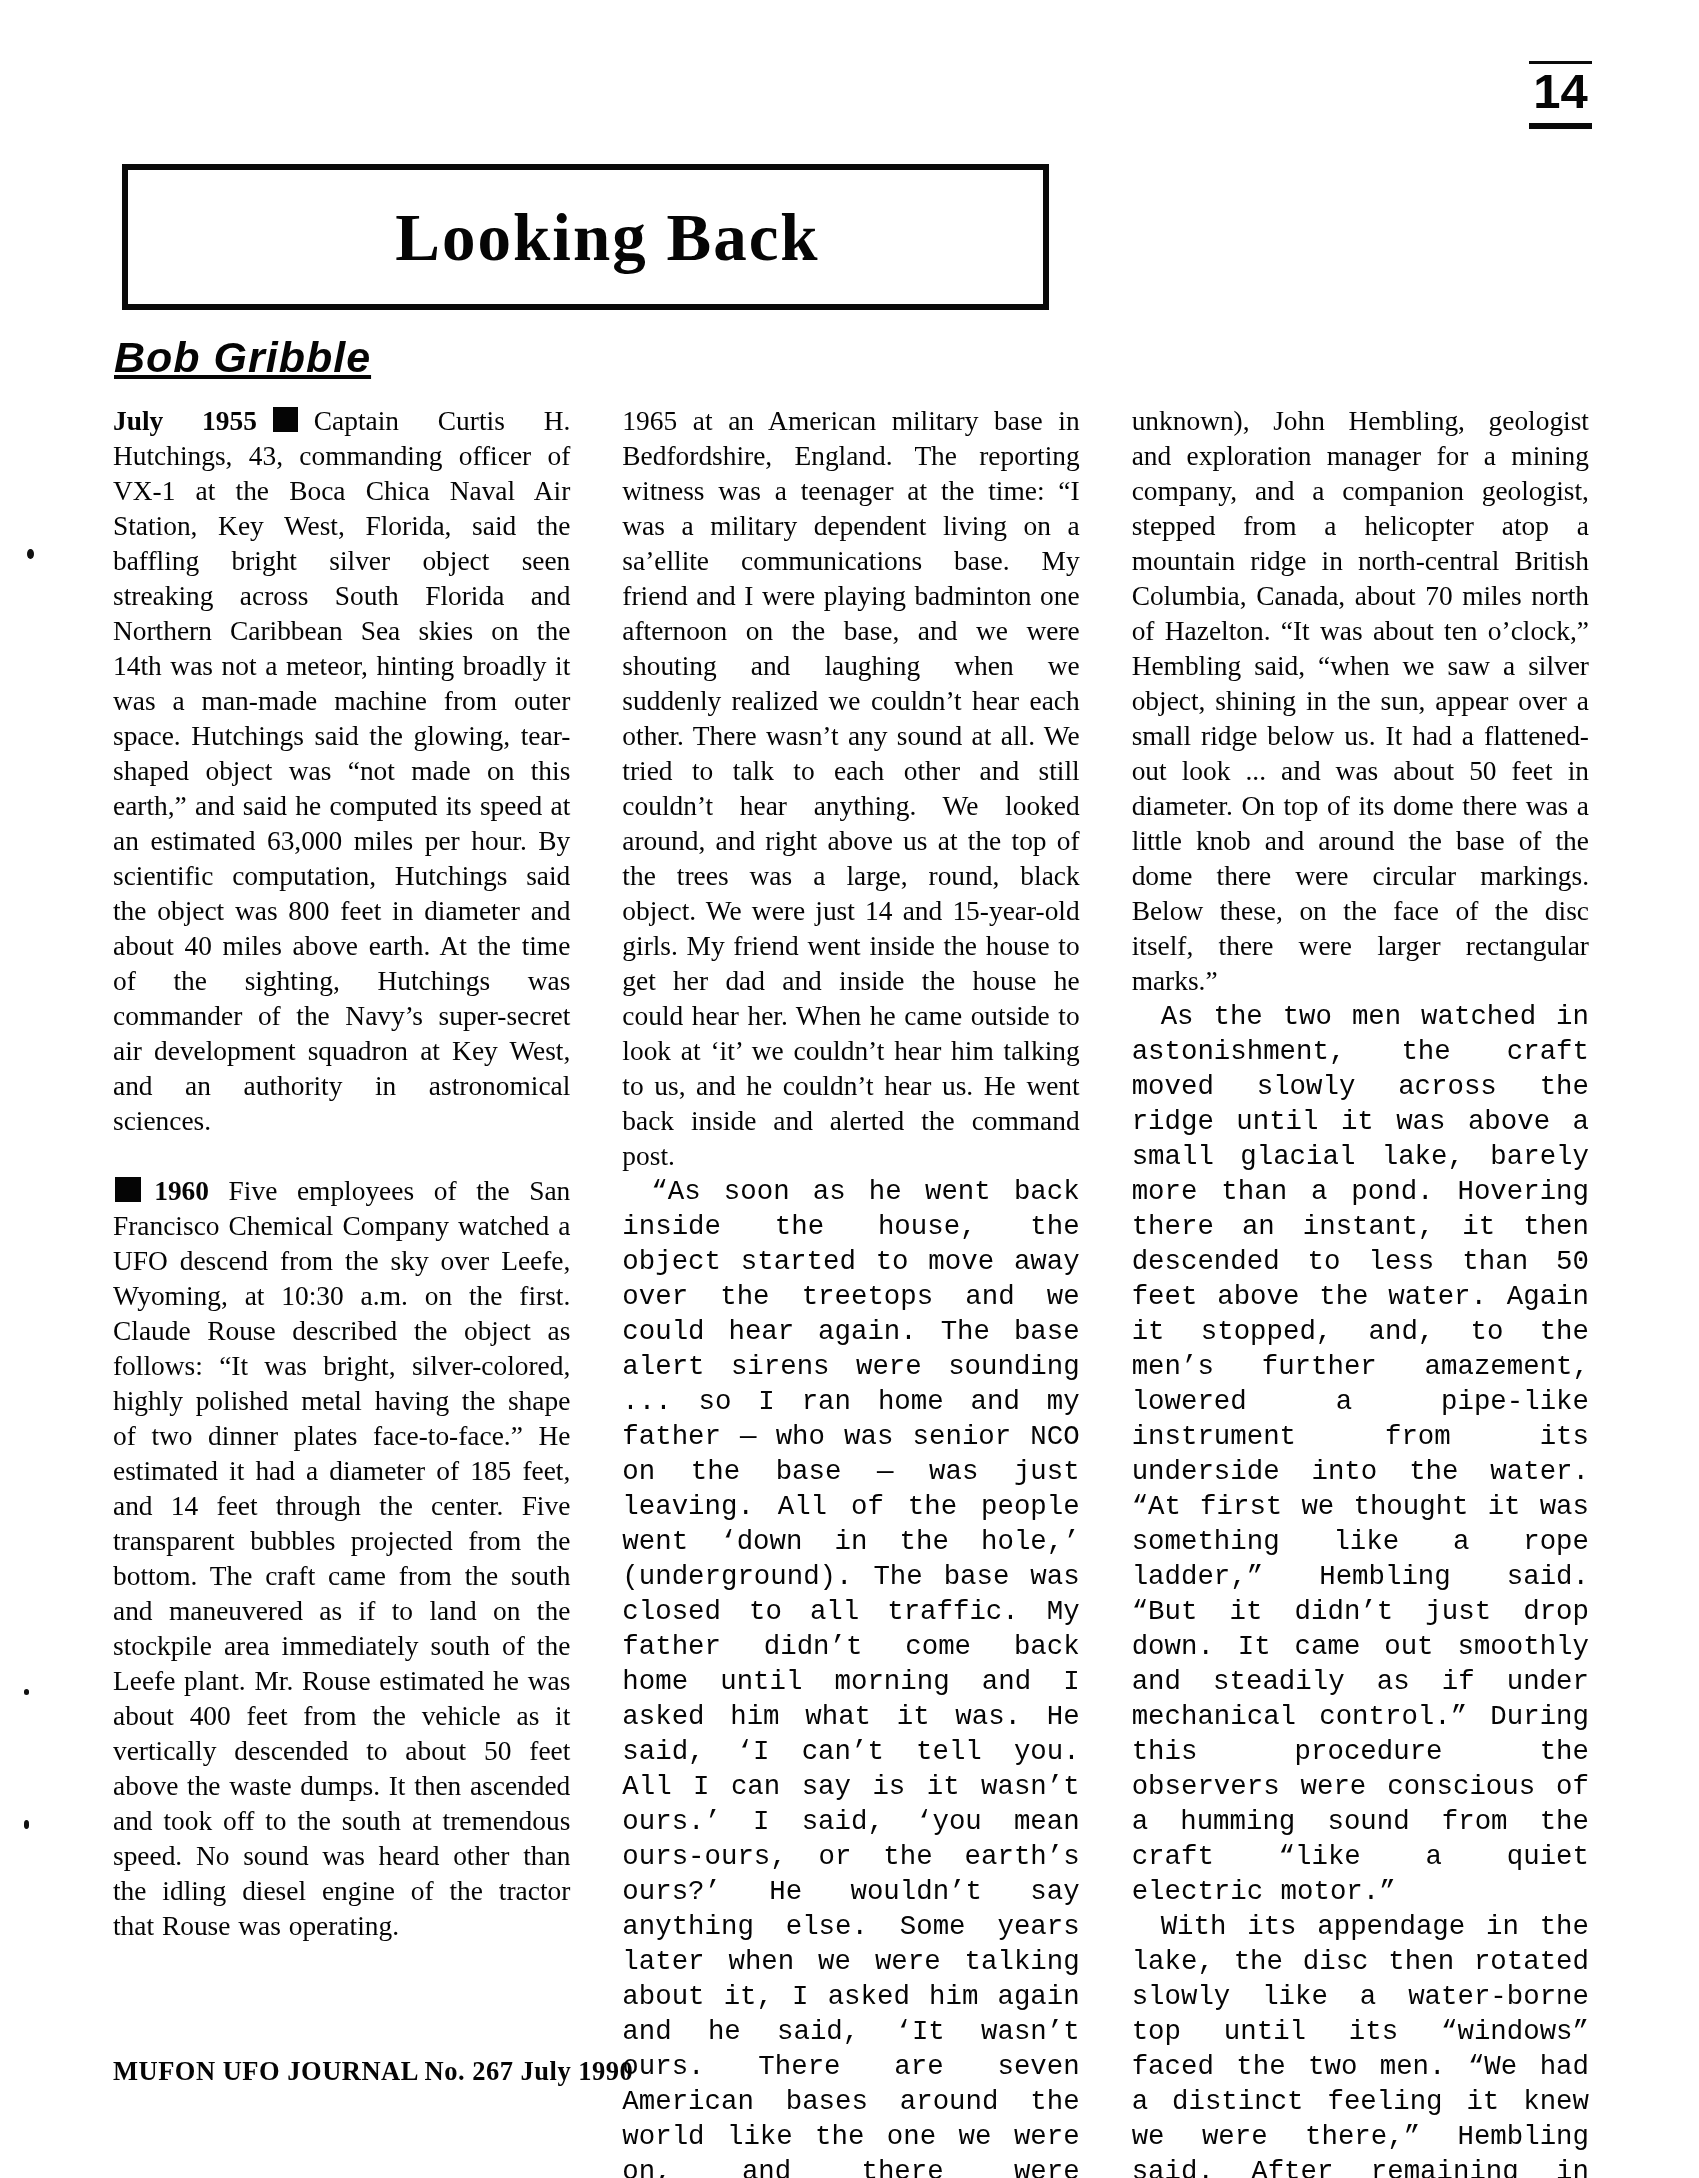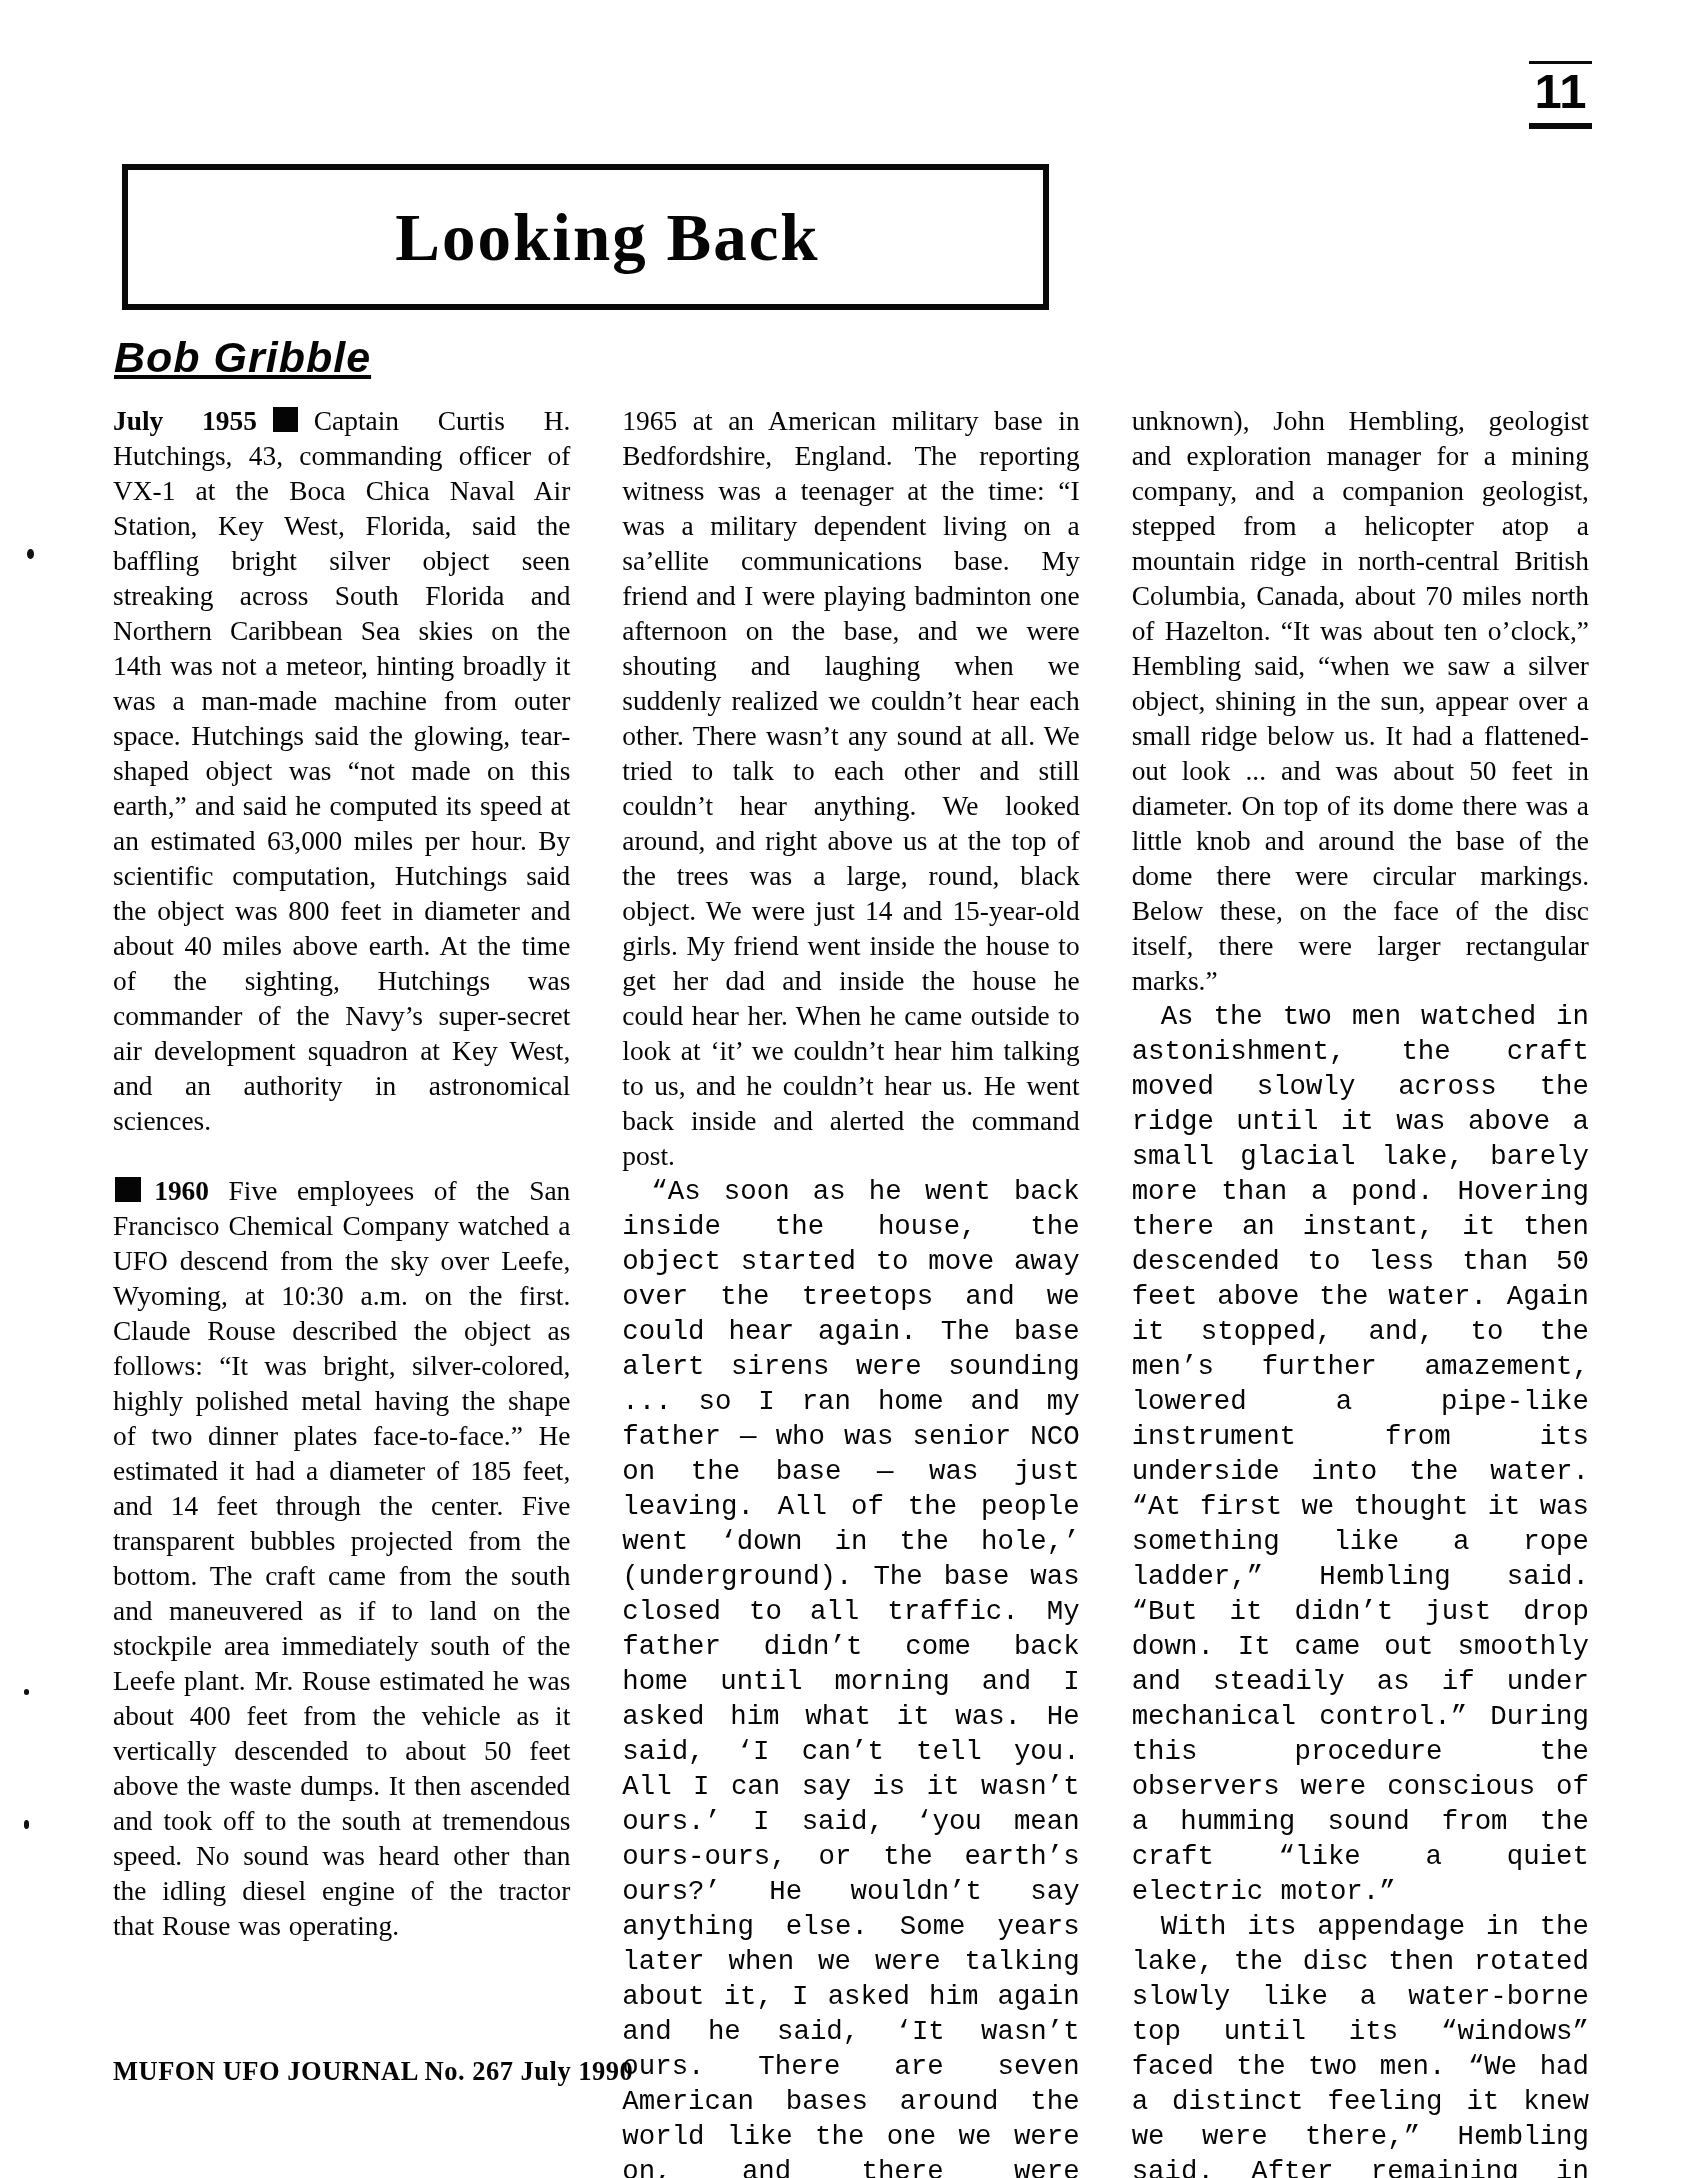--- a/index.html
+++ b/index.html
@@ -57,21 +57,21 @@
   }
   
   .speck{position:absolute;background:#111;border-radius:50%;}
   .speck.s1{left:27.4px;top:549px;width:6.9px;height:9.8px;}
   .speck.s2{left:23.5px;top:1689px;width:5.9px;height:5.9px;}
   .speck.s3{left:23.5px;top:1820px;width:5.9px;height:8.8px;}
 </style>
 </head>
 <body>
 
-<div class="pagenum">11</div>
+<div class="pagenum">14</div>
 
 <div class="titlebox">
   <h1>Looking Back</h1>
 </div>
 
 <div class="byline">Bob Gribble</div>
 
 <div class="columns">
 
   <div class="col">

